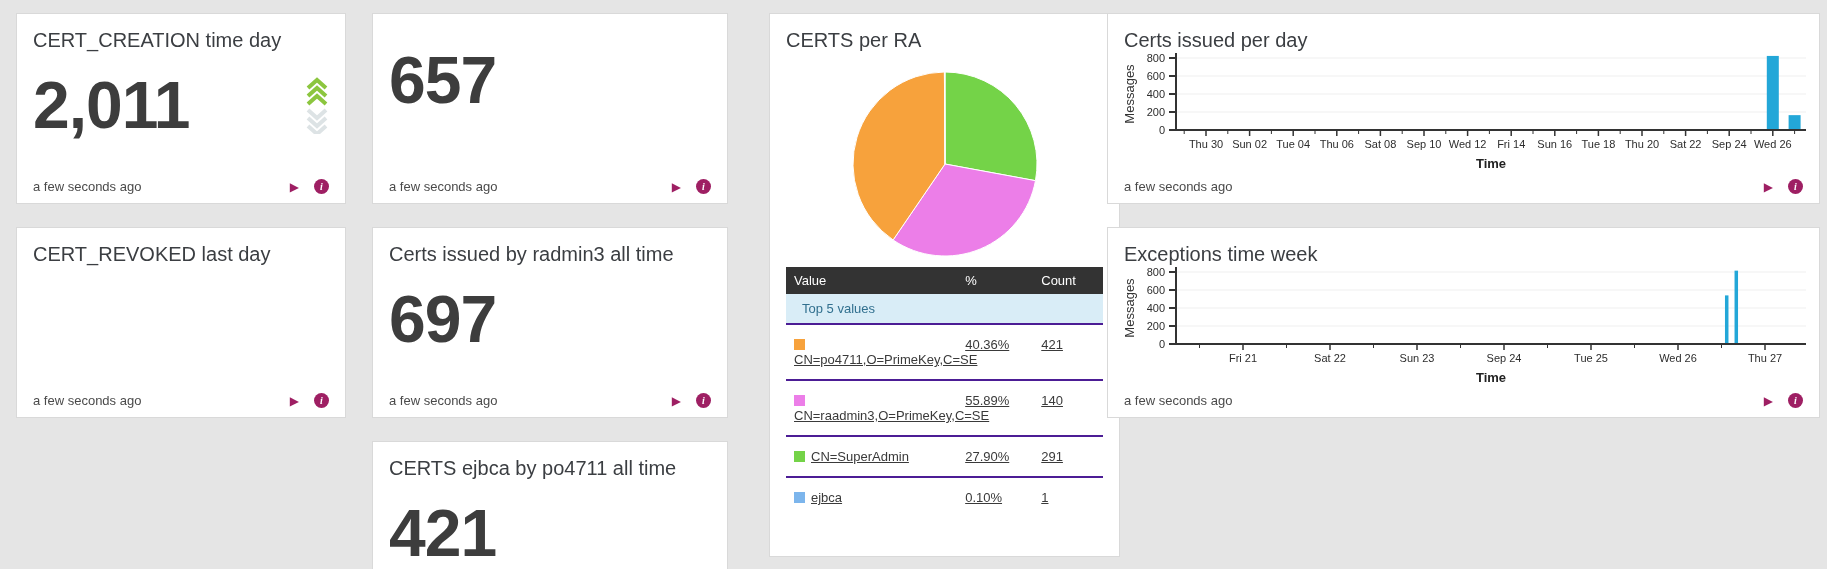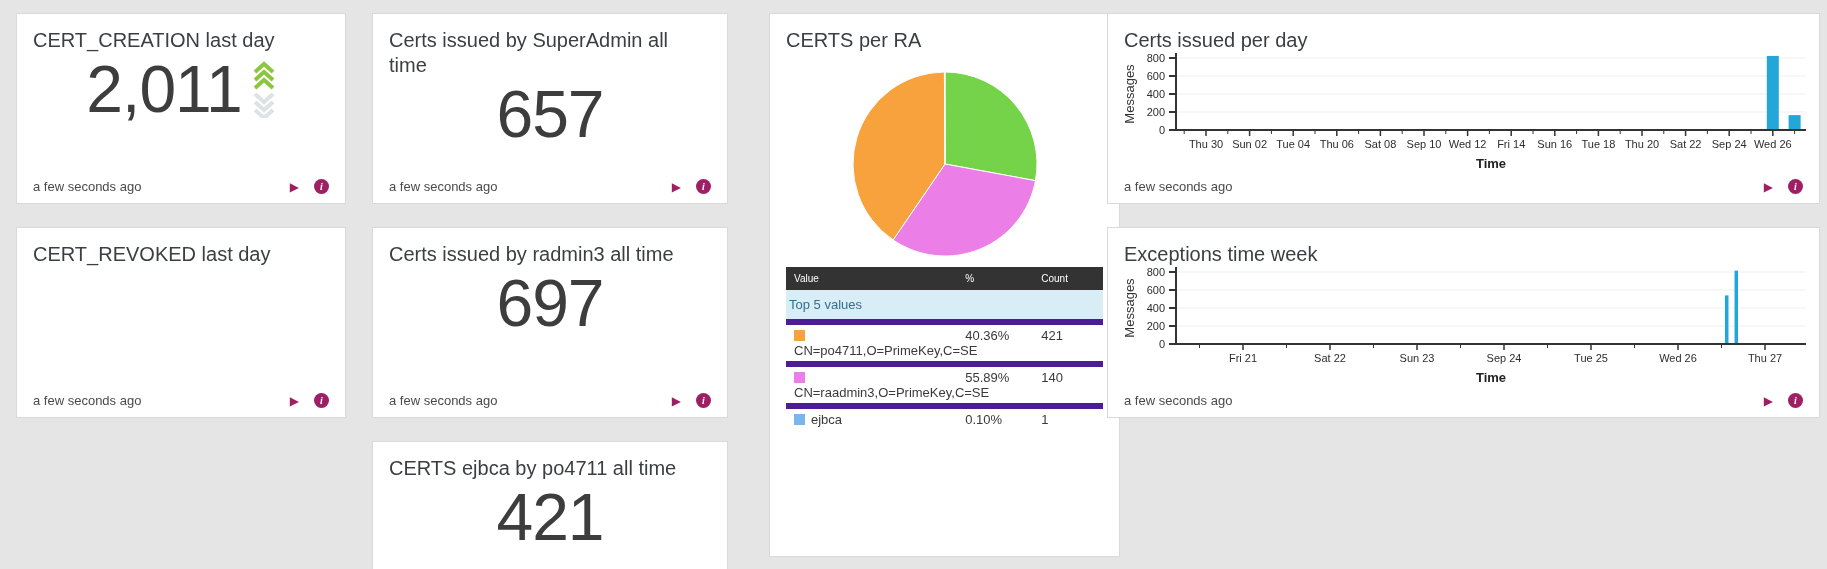--- a/index.html
+++ b/index.html
@@ -20,21 +20,21 @@
   .c-pie           { left:769px; top:13px;  width:351px; height:544px; }
   .c-per-day       { left:1107px;top:13px;  width:713px; height:191px; }
   .c-cert-revoked  { left:16px;  top:227px; width:330px; height:191px; }
   .c-radmin3       { left:372px; top:227px; width:356px; height:191px; }
   .c-exceptions    { left:1107px;top:227px; width:713px; height:191px; }
   .c-po4711        { left:372px; top:441px; width:356px; height:191px; }
 
   .card-title { font-size:20px; line-height:1.25; color:#3b3e42; }
 
   .num-wrap {
-    display:flex; align-items:center; justify-content:center; gap:10px;
+    margin-top:16px; display:flex; align-items:center; justify-content:space-between; gap:10px;font-weight:bold;
   }
   .big-num { font-size:66px; line-height:72px; color:#3d3d3d; letter-spacing:-1px; }
   .trend svg { display:block; }
 
   .card-footer {
     position:absolute; left:16px; right:16px; bottom:9px;
     display:flex; justify-content:space-between; 
     font-size:13px; color:#4a4a4a;
   }
   .footer-icons { display:flex; align-items:center; gap:15px; }
@@ -43,39 +43,39 @@
     width:15px; height:15px; border-radius:50%; background:var(--accent,#9e1f63);
     color:#fff; display:flex; align-items:center; justify-content:center;
     font:italic 700 10px "Liberation Serif", serif; cursor:pointer;
   }
 
   
   .pie-svg { display:block; margin:16px auto 8px auto; }
   .pie-table { width:100%; border-collapse:collapse; font-size:13px; color:#3a3a3a; table-layout:fixed; }
   .pie-table th {
     background:#333333; color:#fff; font-weight:400; text-align:left;
-    padding:6px 8px; font-size:10px;
+    padding:6px 8px; font-size:13px;
   }
   .pie-table th.col-value { width:54%; }
   .pie-table th.col-pct   { width:24%; }
   .pie-table th.col-count { width:22%; }
   .subheader-row td {
-    background:#d9edf7; color:#31708f; padding:7px 3px;
-  }
-  .pie-table tbody tr.data-row td { padding:3px 8px; border-top:6px solid #4c1d95; vertical-align:top; }
+    background:#d9edf7; color:#31708f; padding:7px 16px;
+  }
+  .pie-table tbody tr.data-row td { padding:12px 8px; border-top:2px solid #4c1d95; vertical-align:top;text-decoration:underline; }
   .swatch { display:inline-block; width:11px; height:11px; margin-right:6px; vertical-align:-1px; }
 
   
   .bar-chart { position:absolute; left:12px; top:36px; }
 </style>
 </head>
 <body style="background: rgb(229, 229, 229);">
 
 <div class="card c-cert-creation">
-  <div class="card-title">CERT_CREATION last day</div>
+  <div class="card-title">CERT_CREATION time day</div>
   <div class="num-wrap">
     <span class="big-num">2,011</span>
     <span class="trend">
       <svg width="24" height="58" viewBox="0 0 24 58" fill="none">
         <polyline class="tr-up" points="3,12 12,4 21,12" stroke-width="4" stroke="#8cc63f"></polyline>
         <polyline class="tr-up" points="3,20 12,12 21,20" stroke-width="4" stroke="#8cc63f"></polyline>
         <polyline class="tr-up" points="3,28 12,20 21,28" stroke-width="4" stroke="#8cc63f"></polyline>
         <polyline class="tr-dn" points="3,34 12,42 21,34" stroke-width="4" stroke="#dde3e5"></polyline>
         <polyline class="tr-dn" points="3,42 12,50 21,42" stroke-width="4" stroke="#dde3e5"></polyline>
         <polyline class="tr-dn" points="3,50 12,58 21,50" stroke-width="4" stroke="#dde3e5"></polyline>
@@ -85,21 +85,20 @@
   <div class="card-footer">
     <span>a few seconds ago</span>
     <span class="footer-icons">
       <span class="play-icon">▶</span>
       <span class="info-icon">i</span>
     </span>
   </div>
 </div>
 
 <div class="card c-superadmin">
-  <div class="card-title">Certs issued by SuperAdmin all time</div>
   <div class="num-wrap">
     <span class="big-num">657</span>
   </div>
   <div class="card-footer">
     <span>a few seconds ago</span>
     <span class="footer-icons">
       <span class="play-icon">▶</span>
       <span class="info-icon">i</span>
     </span>
   </div>
@@ -127,20 +126,25 @@
       </tr>
       <tr class="data-row">
         <td><span class="swatch" style="background: rgb(247, 162, 60);"></span><span>CN=po4711,O=PrimeKey,C=SE</span></td>
         <td>40.36%</td>
         <td>421</td>
       </tr>
       <tr class="data-row">
         <td><span class="swatch" style="background: rgb(236, 126, 232);"></span><span>CN=raadmin3,O=PrimeKey,C=SE</span></td>
         <td>55.89%</td>
         <td>140</td>
+      </tr>
+      <tr class="data-row">
+        <td><span class="swatch" style="background: rgb(116, 211, 72);"></span><span>CN=SuperAdmin</span></td>
+        <td>27.90%</td>
+        <td>291</td>
       </tr>
       <tr class="data-row">
         <td><span class="swatch" style="background: rgb(124, 181, 236);"></span><span>ejbca</span></td>
         <td>0.10%</td>
         <td>1</td>
       </tr>
     </tbody>
   </table>
 </div>
 

